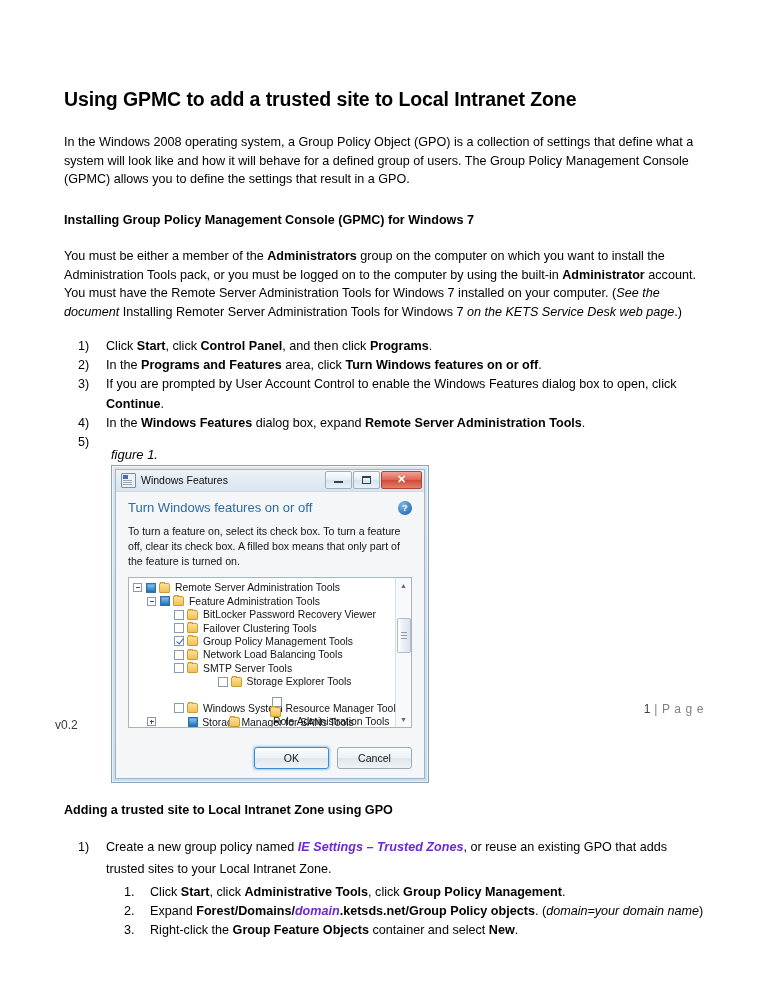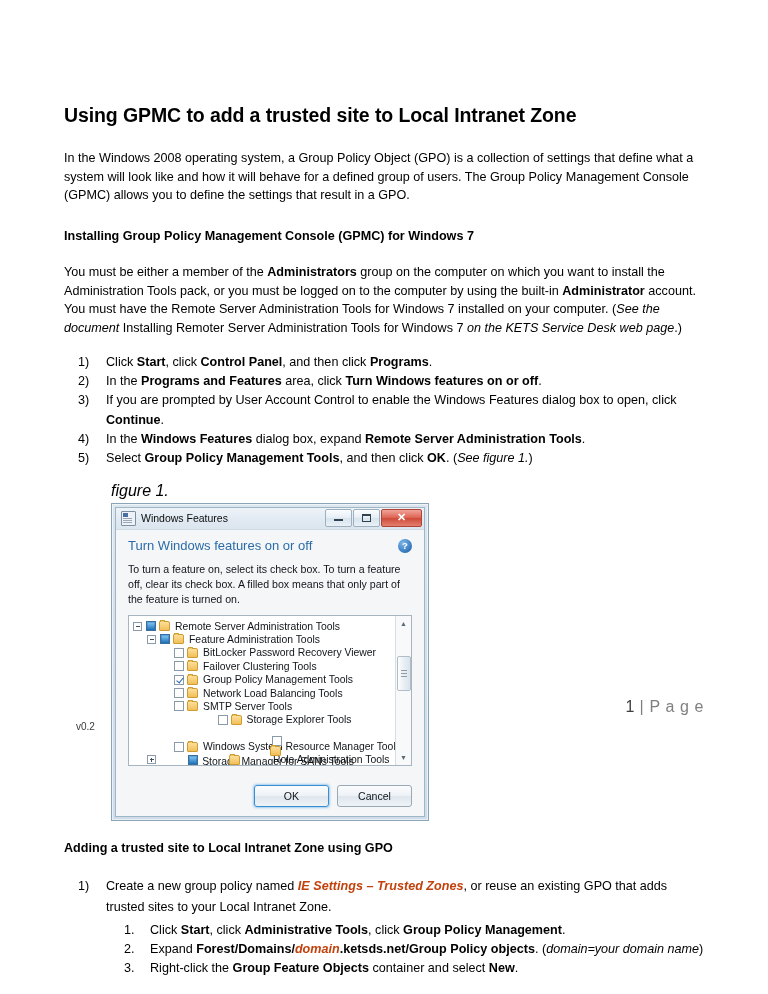--- a/index.html
+++ b/index.html
@@ -13,21 +13,21 @@
     font-family: "Liberation Sans", sans-serif;
     color: #000000;
     overflow: hidden;
     position: relative;
   }
   .page {
     position: relative;
     width: 768px;
     height: 754px;
     box-sizing: border-box;
-    padding: 16px 64px;
+    padding: 0 64px;
   }
   
   h1.doc-title {
     font-size: 19.5px;
     font-weight: bold;
     letter-spacing: -0.1px;
     margin: 0;
     padding-top: 88px;
     line-height: 1.2;
   }
@@ -43,21 +43,21 @@
   .sp-14 { height: 14px; }
   h2.sec-head {
     font-size: 12.6px;
     font-weight: bold;
     margin: 0;
     line-height: 1.45;
   }
   b, strong { font-weight: bold; }
   i, em { font-style: italic; }
   .blue-link {
-    color: #c2410c;
+    color: #6d28d9;
     font-weight: bold;
     font-style: italic;
   }
   
   ol.num-list {
     margin: 0;
     padding: 0;
     list-style: none;
   }
   ol.num-list > li {
@@ -90,21 +90,21 @@
     position: absolute;
     left: 18px;
     top: 0;
     width: 24px;
     text-align: left;
   }
 
   
   .figure-block { margin-left: 47px; }
   .figure-caption {
-    font-size: 16px;
+    font-size: 13px;
     font-style: italic;
     margin: 0 0 3px 0;
   }
 
   
   .win-dialog {
     width: 318px;
     box-sizing: border-box;
     border: 1px solid #8aa5b8;
     background: linear-gradient(to bottom, #dbe6ef 0%, #d3e0ec 40%, #cfdce9 100%);
@@ -383,30 +383,30 @@
   }
   
   .page-footer {
     position: absolute;
     left: 64px;
     right: 64px;
     bottom: 38px;
   }
   .page-number {
     text-align: right;
-    font-size: 16px;
+    font-size: 12px;
     color: #808080;
     letter-spacing: 0.6px;
   }
   .page-number .pnum { color: #3f3f3f; letter-spacing: 0; }
   .version {
     position: absolute;
-    left: 76px;
+    left: 55px;
     bottom: 22px;
-    font-size: 10px;
+    font-size: 12px;
     color: #3a3a3a;
   }
 </style>
 </head>
 <body>
 
 <div class="page">
 
   <h1 class="doc-title">Using GPMC to add a trusted site to Local Intranet Zone</h1>
 
@@ -424,21 +424,21 @@
     <span>You must be either a member of the </span><b>Administrators</b><span> group on the computer on which you want to install the Administration Tools pack, or you must be logged on to the computer by using the built-in </span><b>Administrator</b><span> account. You must have the Remote Server Administration Tools for Windows 7 installed on your computer. (</span><i>See the document</i><span> Installing Remoter Server Administration Tools for Windows 7 </span><i>on the KETS Service Desk web page</i><span>.)</span>
   </p>
 
   <div class="sp-16"></div>
 
   <ol class="num-list" id="install-steps">
       <li><span class="marker">1)</span><span><span>Click </span><b>Start</b><span>, click </span><b>Control Panel</b><span>, and then click </span><b>Programs</b><span>.</span></span></li>
       <li><span class="marker">2)</span><span><span>In the </span><b>Programs and Features</b><span> area, click </span><b>Turn Windows features on or off</b><span>.</span></span></li>
       <li><span class="marker">3)</span><span><span>If you are prompted by User Account Control to enable the Windows Features dialog box to open, click </span><b>Continue</b><span>.</span></span></li>
       <li><span class="marker">4)</span><span><span>In the </span><b>Windows Features</b><span> dialog box, expand </span><b>Remote Server Administration Tools</b><span>.</span></span></li>
-      <li><span class="marker">5)</span><span><span>Select </span><b>Group Policy Management Tools</b><span>, and then click </span><b>OK</b><span>. (</span><i>See figure 1.</i><span>)</span></span></li>
+      <li><span class="marker">5)</span></li>
     </ol>
 
   <div class="sp-14"></div>
 
   <div class="figure-block">
     <div class="figure-caption">figure 1.</div>
 
     <div class="win-dialog">
       <div class="win-inner">
 

